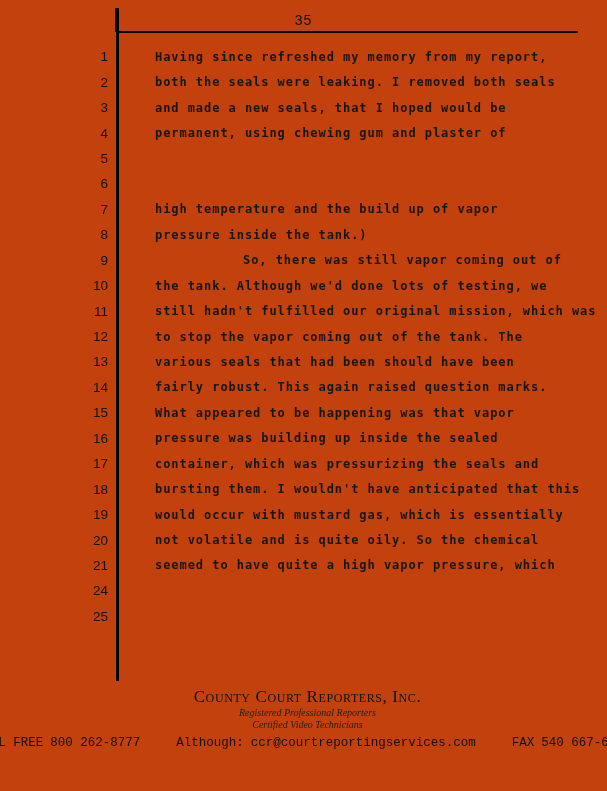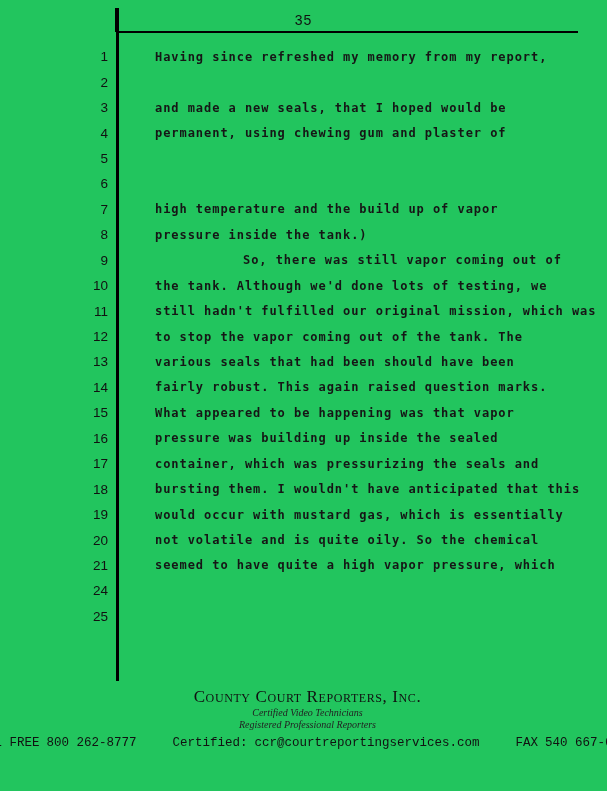--- a/index.html
+++ b/index.html
@@ -1,20 +1,20 @@
 <!DOCTYPE html>
 <html><head>
 <meta charset="utf-8">
 <style>
   html,body{margin:0;padding:0;background:#e8e8e8;}
   #page{
     position:relative;
     width:607px;height:791px;
     margin:0 auto;
-    background:#22c55e;
+    background:#c2410c;
     overflow:hidden;
     font-family:"Liberation Serif", serif;
     color:#111;
   }
   .page-number{
     position:absolute;top:12px;left:0;right:0;
     text-align:center;
     font-family:"Liberation Sans", sans-serif;
     font-size:14px;letter-spacing:1px;color:#111;
   }
@@ -97,20 +97,21 @@
   <div class="top-rule"></div>
   <div class="left-rule"></div>
 
   <div id="transcript">
       <div class="line-row">
         <span class="line-num">1</span>
         <span class="line-text">Having since refreshed my memory from my report,</span>
       </div>
       <div class="line-row">
         <span class="line-num">2</span>
+        <span class="line-text">both the seals were leaking. I removed both seals</span>
       </div>
       <div class="line-row">
         <span class="line-num">3</span>
         <span class="line-text">and made a new seals, that I hoped would be</span>
       </div>
       <div class="line-row">
         <span class="line-num">4</span>
         <span class="line-text">permanent, using chewing gum and plaster of</span>
       </div>
       <div class="line-row">
@@ -184,29 +185,29 @@
         <span class="line-text"></span>
       </div>
       <div class="line-row">
         <span class="line-num">25</span>
         <span class="line-text"></span>
       </div>
     </div>
 
   <div class="footer">
     <div class="company">County Court Reporters, Inc.</div>
+    <div class="tagline">Registered Professional Reporters</div>
     <div class="tagline">Certified Video Technicians</div>
-    <div class="tagline">Registered Professional Reporters</div>
   </div>
 
   <div class="contact-line">
     <span class="contact-seg">
       <span class="lbl">TOLL FREE</span><span>800 262-8777</span>
     </span>
     <span class="contact-seg">
-      <span class="lbl">Certified:</span><span>ccr@courtreportingservices.com</span>
+      <span class="lbl">Although:</span><span>ccr@courtreportingservices.com</span>
     </span>
     <span class="contact-seg">
       <span class="lbl">FAX</span><span>540 667-6562</span>
     </span>
   </div>
 
 </div>
 
 </body></html>

